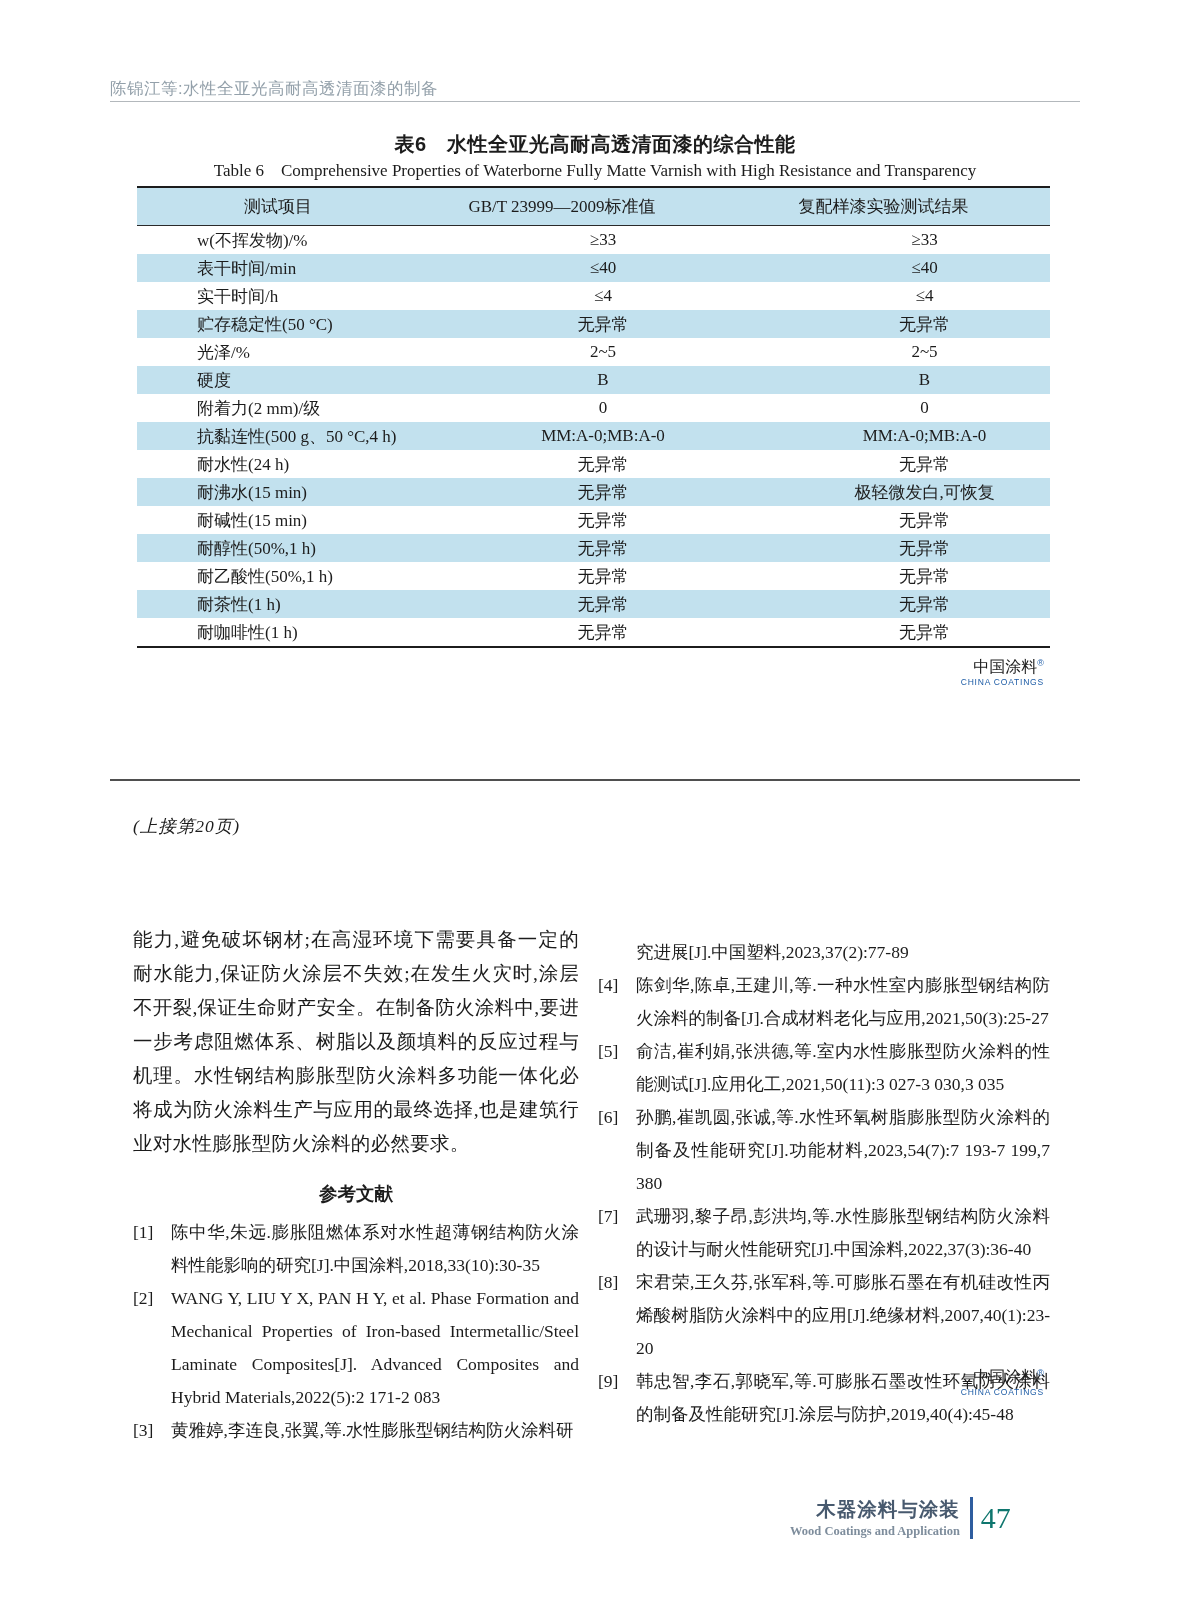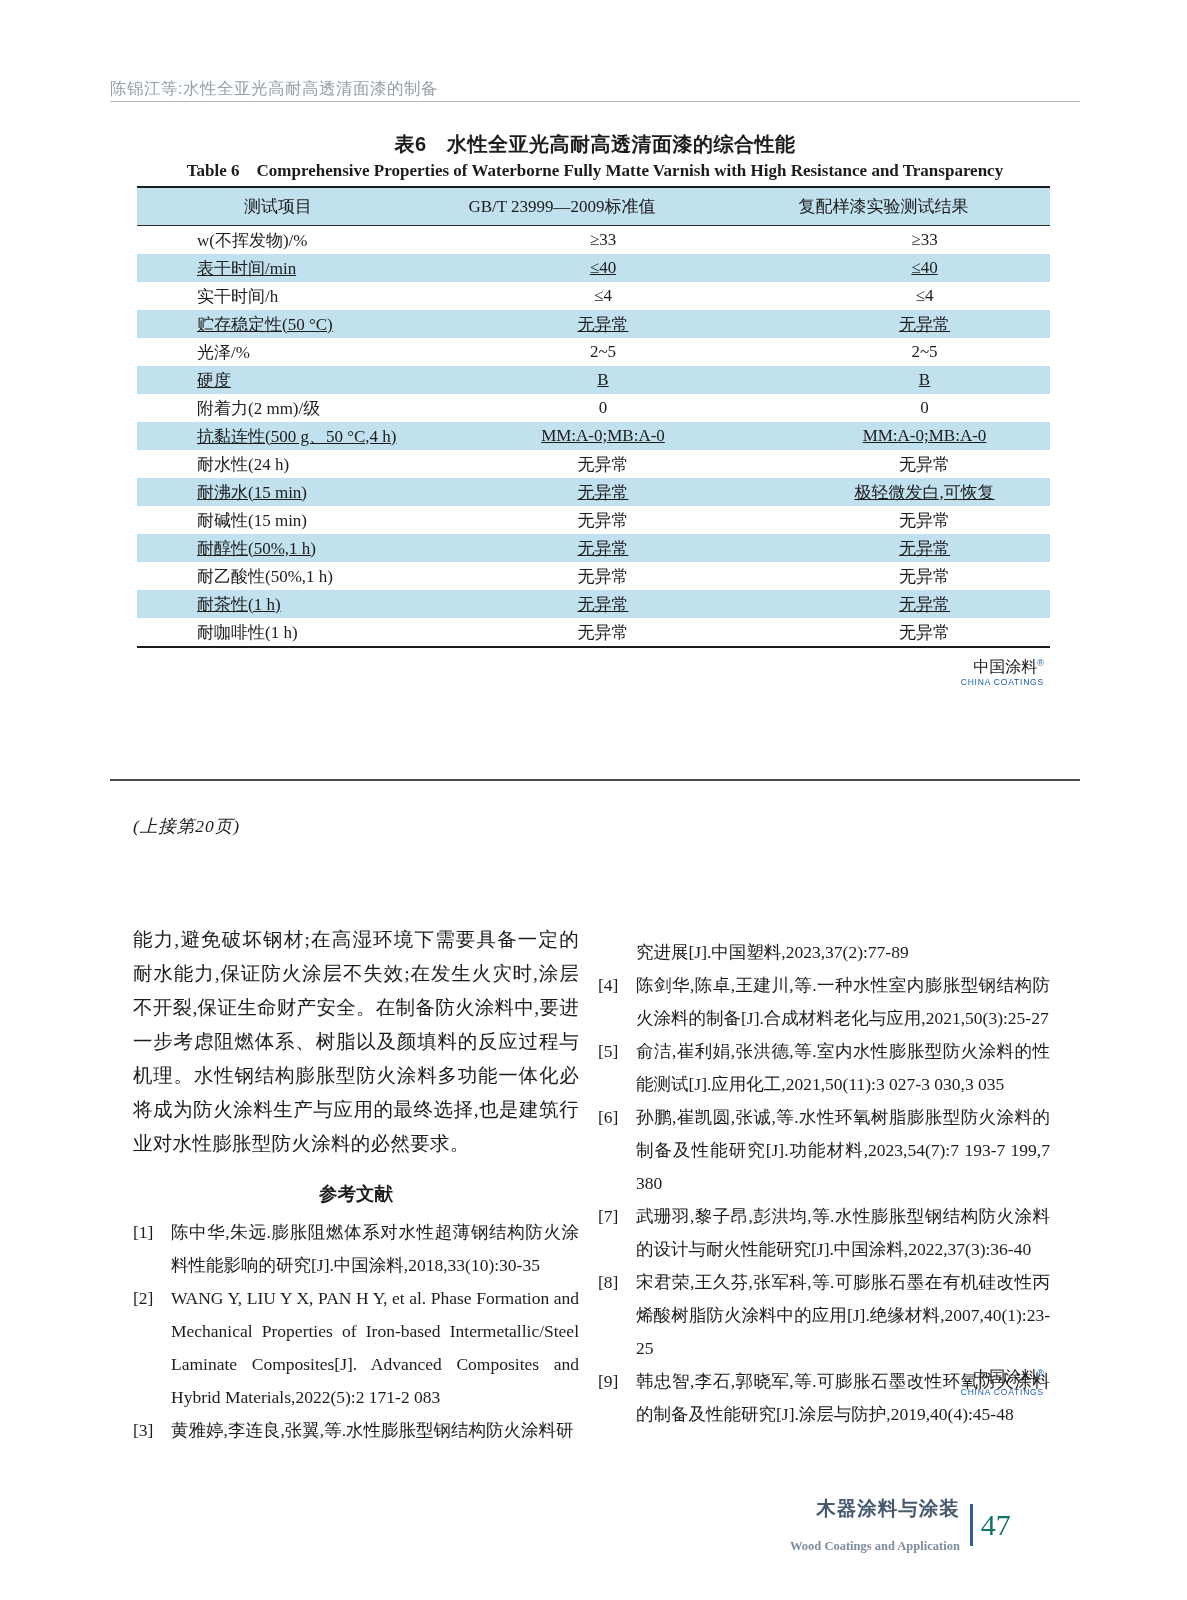--- a/index.html
+++ b/index.html
@@ -9,29 +9,29 @@
 
   
   .running-head{position:absolute;top:78px;left:110px;width:970px;text-align:left;
     font-size:16.5px;color:#93a0aa;letter-spacing:0.5px;}
   .header-rule{position:absolute;top:101px;left:110px;width:970px;height:1px;background:#b3b8bc;}
 
   
   .tbl-title-zh{position:absolute;top:131px;left:110px;width:970px;text-align:center;
     font-size:20px;font-weight:bold;letter-spacing:0.5px;}
   .tbl-title-en{position:absolute;top:159px;left:110px;width:970px;text-align:center;
-    font-size:17px;font-weight:bold;}
+    font-size:17px;font-weight:normal;}
 
   
   .tbl{position:absolute;top:186px;left:137px;width:913px;
     border-top:2px solid #1c1c1c;border-bottom:2px solid #1c1c1c;font-size:17px;}
   .trow,.tbl-head{display:flex;width:100%;}
   .tbl-head{height:37px;background:var(--stripe,#c2e1ee);border-bottom:1px solid #2a2a2a;}
   .trow{height:28px;background:#ffffff;gap:41px;}
-  .trow.stripe{background:var(--stripe,#c2e1ee);text-decoration:underline;}
+  .trow.stripe{background:var(--stripe,#c2e1ee);}
   .cell{display:flex;align-items:center;justify-content:center;overflow:hidden;white-space:nowrap;}
   .c1{width:270px;justify-content:flex-start;padding-left:60px;box-sizing:border-box;}
   .c2{width:310px;}
   .c3{flex:1;}
   .tbl-head .c1{justify-content:center;padding-left:12px;}
 
   
   .logo{position:absolute;width:150px;text-align:right;line-height:1.1;}
   .logo-reg{font-size:9px;vertical-align:super;color:#1d5ca6;letter-spacing:0;}
   .logo-en{font-size:8.5px;font-weight:normal;color:#1d5ca6;letter-spacing:0.8px;margin-top:2px;}
@@ -50,21 +50,21 @@
   .refs-heading{text-align:center;font-size:18.5px;font-weight:bold;margin:20px 0 10px 0;}
   .ref-item{display:flex;font-size:17.5px;line-height:33px;}
   .ref-label{flex:0 0 38px;}
   .ref-text{flex:1;text-align:justify;}
 
   
   .footer{position:absolute;top:1497px;left:790px;width:280px;display:flex;
     align-items:center;justify-content:flex-start;}
   .footer-names{text-align:right;line-height:1.15;}
   .footer-zh{font-size:19.5px;font-weight:bold;color:#47596e;letter-spacing:1px;}
-  .footer-en{font-size:12.5px;font-weight:bold;color:#7e8d9c;margin-top:20px;}
+  .footer-en{font-size:12.5px;font-weight:bold;color:#7e8d9c;margin-top:4px;}
   .footer-bar{width:3px;height:42px;background:#2e5d9f;margin:0 8px 0 10px;}
   .footer-page{font-size:30px;color:#0f766e;}
 </style>
 </head>
 <body>
 
 <div class="page" style="--stripe: #c2e1ee;">
 
   <div class="running-head sans">陈锦江等:水性全亚光高耐高透清面漆的制备</div>
   <div class="header-rule"></div>
@@ -201,21 +201,21 @@
         <div class="ref-item">
           <span class="ref-label">[6]</span>
           <span class="ref-text">孙鹏,崔凯圆,张诚,等.水性环氧树脂膨胀型防火涂料的制备及性能研究[J].功能材料,2023,54(7):7 193-7 199,7 380</span>
         </div>
         <div class="ref-item">
           <span class="ref-label">[7]</span>
           <span class="ref-text">武珊羽,黎子昂,彭洪均,等.水性膨胀型钢结构防火涂料的设计与耐火性能研究[J].中国涂料,2022,37(3):36-40</span>
         </div>
         <div class="ref-item">
           <span class="ref-label">[8]</span>
-          <span class="ref-text">宋君荣,王久芬,张军科,等.可膨胀石墨在有机硅改性丙烯酸树脂防火涂料中的应用[J].绝缘材料,2007,40(1):23-25</span>
+          <span class="ref-text">宋君荣,王久芬,张军科,等.可膨胀石墨在有机硅改性丙烯酸树脂防火涂料中的应用[J].绝缘材料,2007,40(1):23-20</span>
         </div>
         <div class="ref-item">
           <span class="ref-label">[9]</span>
           <span class="ref-text">韩忠智,李石,郭晓军,等.可膨胀石墨改性环氧防火涂料的制备及性能研究[J].涂层与防护,2019,40(4):45-48</span>
         </div>
       </div>
   </div>
 
   <div class="logo logo-2 sans">
     <div><span>中国涂料</span><span class="logo-reg">®</span></div>

